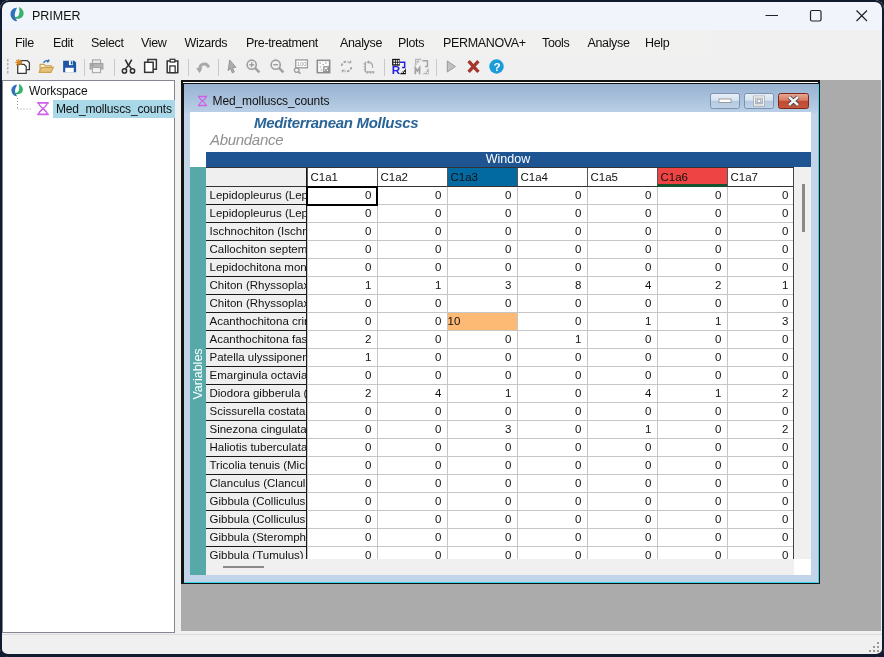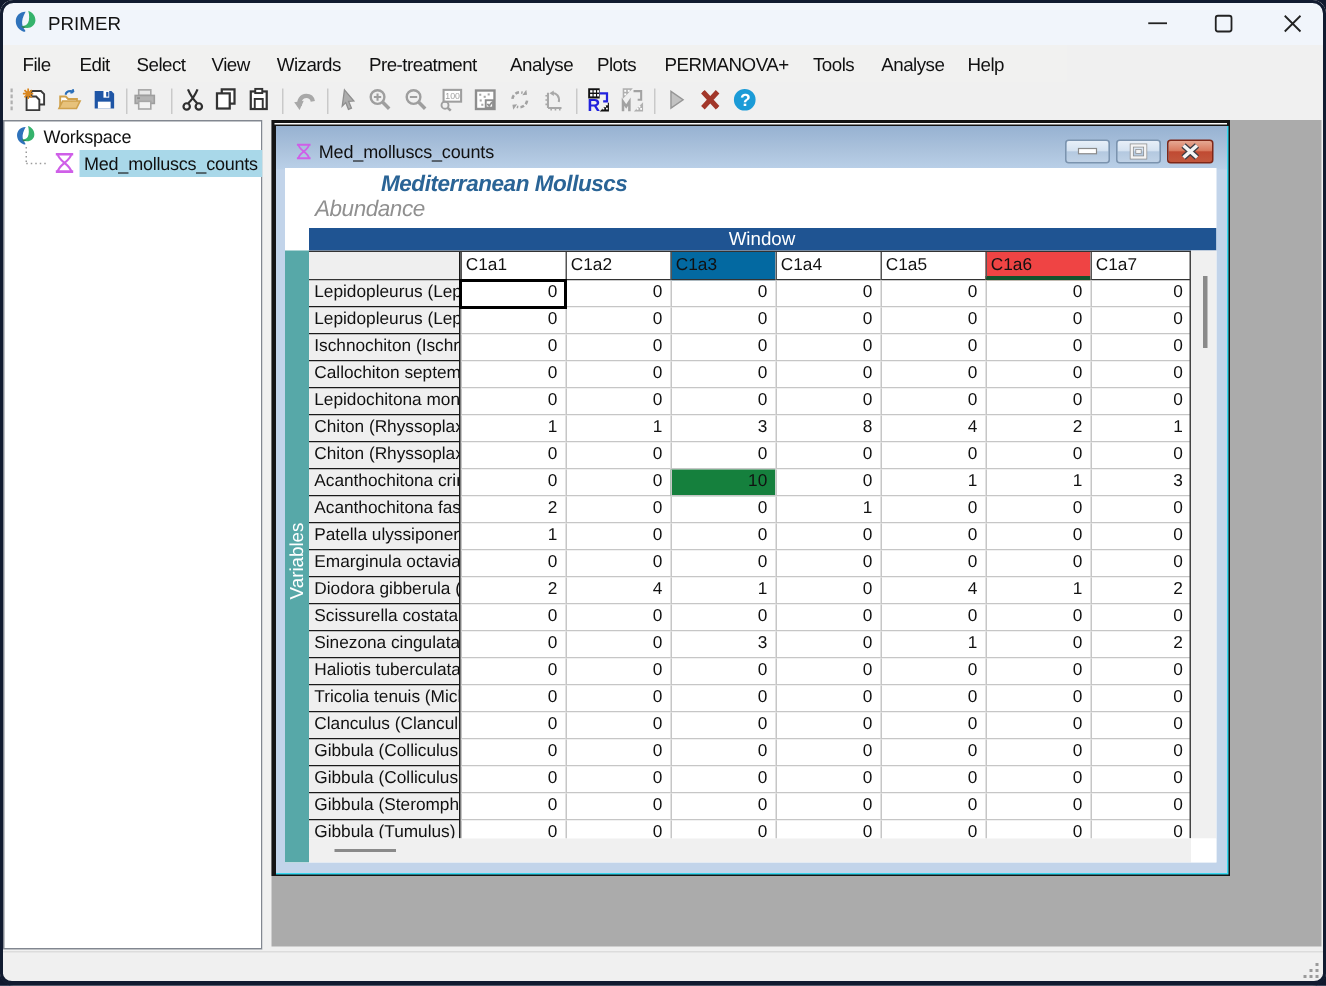--- a/index.html
+++ b/index.html
@@ -347,21 +347,21 @@
             <div class="cell" style="left:101px;top:128px;width:70px;height:18px;background:#fff;border-bottom:1px solid #c6c6c6;border-left:1px solid #c6c6c6;padding:2px 5px 0 0;color:#111;text-align:right">0</div>
             <div class="cell" style="left:171px;top:128px;width:70px;height:18px;background:#fff;border-bottom:1px solid #c6c6c6;border-left:1px solid #c6c6c6;padding:2px 5px 0 0;color:#111;text-align:right">0</div>
             <div class="cell" style="left:241px;top:128px;width:70px;height:18px;background:#fff;border-bottom:1px solid #c6c6c6;border-left:1px solid #c6c6c6;padding:2px 5px 0 0;color:#111;text-align:right">0</div>
             <div class="cell" style="left:311px;top:128px;width:70px;height:18px;background:#fff;border-bottom:1px solid #c6c6c6;border-left:1px solid #c6c6c6;padding:2px 5px 0 0;color:#111;text-align:right">0</div>
             <div class="cell" style="left:381px;top:128px;width:70px;height:18px;background:#fff;border-bottom:1px solid #c6c6c6;border-left:1px solid #c6c6c6;padding:2px 5px 0 0;color:#111;text-align:right">0</div>
             <div class="cell" style="left:451px;top:128px;width:70px;height:18px;background:#fff;border-bottom:1px solid #c6c6c6;border-left:1px solid #c6c6c6;padding:2px 5px 0 0;color:#111;text-align:right">0</div>
             <div class="cell" style="left:521px;top:128px;width:67px;height:18px;background:#fff;border-bottom:1px solid #c6c6c6;border-left:1px solid #c6c6c6;padding:2px 5px 0 0;color:#111;text-align:right">0</div>
             <div class="cell" style="left:0;top:146px;width:100px;height:18px;background:#efefef;border-bottom:1px solid #1a1a1a;padding:2px 0 0 4px;color:#111">Acanthochitona crin</div>
             <div class="cell" style="left:101px;top:146px;width:70px;height:18px;background:#fff;border-bottom:1px solid #c6c6c6;border-left:1px solid #c6c6c6;padding:2px 5px 0 0;color:#111;text-align:right">0</div>
             <div class="cell" style="left:171px;top:146px;width:70px;height:18px;background:#fff;border-bottom:1px solid #c6c6c6;border-left:1px solid #c6c6c6;padding:2px 5px 0 0;color:#111;text-align:right">0</div>
-            <div class="cell" style="left:241px;top:146px;width:70px;height:18px;background:#15803d;border-bottom:1px solid #c6c6c6;border-left:1px solid #c6c6c6;padding:2px 5px 0 0;color:#111;text-align:right">10</div>
+            <div class="cell" style="left:241px;top:146px;width:70px;height:18px;background:#fdba74;border-bottom:1px solid #c6c6c6;border-left:1px solid #c6c6c6;padding:2px 5px 0 0;color:#111;text-align:left">10</div>
             <div class="cell" style="left:311px;top:146px;width:70px;height:18px;background:#fff;border-bottom:1px solid #c6c6c6;border-left:1px solid #c6c6c6;padding:2px 5px 0 0;color:#111;text-align:right">0</div>
             <div class="cell" style="left:381px;top:146px;width:70px;height:18px;background:#fff;border-bottom:1px solid #c6c6c6;border-left:1px solid #c6c6c6;padding:2px 5px 0 0;color:#111;text-align:right">1</div>
             <div class="cell" style="left:451px;top:146px;width:70px;height:18px;background:#fff;border-bottom:1px solid #c6c6c6;border-left:1px solid #c6c6c6;padding:2px 5px 0 0;color:#111;text-align:right">1</div>
             <div class="cell" style="left:521px;top:146px;width:67px;height:18px;background:#fff;border-bottom:1px solid #c6c6c6;border-left:1px solid #c6c6c6;padding:2px 5px 0 0;color:#111;text-align:right">3</div>
             <div class="cell" style="left:0;top:164px;width:100px;height:18px;background:#efefef;border-bottom:1px solid #1a1a1a;padding:2px 0 0 4px;color:#111">Acanthochitona fas</div>
             <div class="cell" style="left:101px;top:164px;width:70px;height:18px;background:#fff;border-bottom:1px solid #c6c6c6;border-left:1px solid #c6c6c6;padding:2px 5px 0 0;color:#111;text-align:right">2</div>
             <div class="cell" style="left:171px;top:164px;width:70px;height:18px;background:#fff;border-bottom:1px solid #c6c6c6;border-left:1px solid #c6c6c6;padding:2px 5px 0 0;color:#111;text-align:right">0</div>
             <div class="cell" style="left:241px;top:164px;width:70px;height:18px;background:#fff;border-bottom:1px solid #c6c6c6;border-left:1px solid #c6c6c6;padding:2px 5px 0 0;color:#111;text-align:right">0</div>
             <div class="cell" style="left:311px;top:164px;width:70px;height:18px;background:#fff;border-bottom:1px solid #c6c6c6;border-left:1px solid #c6c6c6;padding:2px 5px 0 0;color:#111;text-align:right">1</div>
             <div class="cell" style="left:381px;top:164px;width:70px;height:18px;background:#fff;border-bottom:1px solid #c6c6c6;border-left:1px solid #c6c6c6;padding:2px 5px 0 0;color:#111;text-align:right">0</div>

